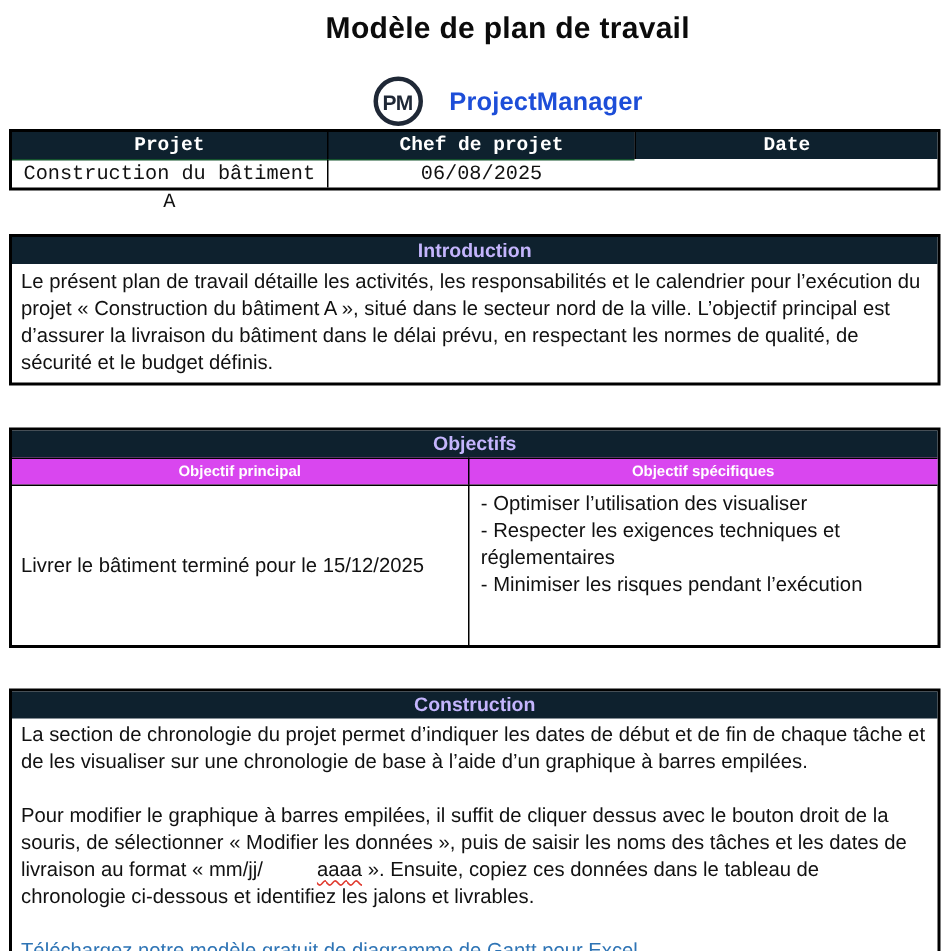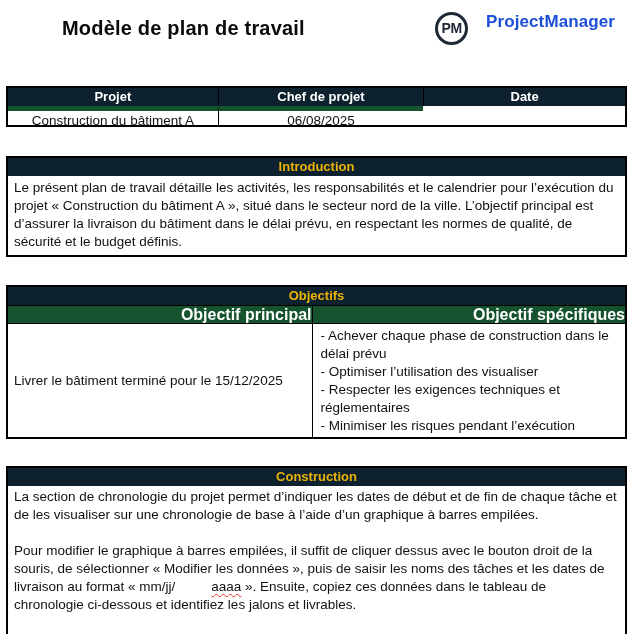--- a/index.html
+++ b/index.html
@@ -10,31 +10,33 @@
     color: #111111;
     overflow: hidden;
   }
   
   .doc-header {
     display: flex;
     align-items: center;
     justify-content: space-between;
     padding: 8px 18px 0 62px;
     height: 48px;
+    flex-direction: column;
   }
   .doc-title {
     font-size: 20px;
     font-weight: 700;
     color: #0b0b0b;
     letter-spacing: 0.2px;
   }
   .logo {
     display: flex;
-    align-items: flex-start;
+    align-items: center;
     gap: 18px;
+    margin-top: 20px;
   }
   .logo-circle {
     width: 33px; height: 33px;
     border: 3px solid #1f2836;
     border-radius: 50%;
     display: flex;
     align-items: center;
     justify-content: center;
     font-weight: 700;
     font-size: 14px;
@@ -48,65 +50,66 @@
     letter-spacing: 0.1px;
   }
   
   .section {
     margin: 0 6px;
     border: 2px solid #000000;
     background: #ffffff;
   }
   .section-header {
     background: #0e212e;
-    color: #eab308;
+    color: #c4b5fd;
     font-weight: 700;
     font-size: 13px;
     text-align: center;
     line-height: 18px;
     height: 18px;
   }
   .section-body {
     font-size: 13.5px;
     line-height: 18px;
     padding: 3px 6px 4px 6px;
   }
   
   .tbl1 { margin-top: 38px; }
   .tbl-row { display: grid; grid-template-columns: 34% 33.3% 32.7%; }
   .tbl-row > div {
     text-align: center;
     line-height: 18px;
+    font-family: Liberation Mono, monospace;
   }
   .tbl-head > div {
     background: #0e212e;
     color: #ffffff;
     font-weight: 700;
     font-size: 13px;
     height: 18px;
   }
   .tbl-body > div {
     font-size: 13.5px;
     height: 19px;
     line-height: 19px;
-    border-top: 5px solid #14532d;
+    border-top: 1px solid #14532d;
   }
   .tbl-row > div + div { border-left: 1px solid #000; }
   
   .intro { margin-top: 29px; }
   .intro .section-body { min-height: 73px; }
   
   .objectifs { margin-top: 28px; }
   .obj-grid { display: grid; grid-template-columns: 49.2% 50.8%; }
   .obj-subhead > div {
-    background: #14532d;
+    background: #d946ef;
     color: #ffffff;
     font-weight: 700;
-    font-size: 16px;
-    text-align: right;
+    font-size: 10px;
+    text-align: center;
     height: 18px;
     line-height: 18px;
     border-top: 1px solid #000;
   }
   .obj-grid > div + div { border-left: 1px solid #000; }
   .obj-content > div {
     border-top: 1px solid #000;
     font-size: 13.5px;
     line-height: 18px;
   }
@@ -167,21 +170,20 @@
 
 <div class="section objectifs">
   <div class="section-header">Objectifs</div>
   <div class="obj-grid obj-subhead">
     <div>Objectif principal</div>
     <div>Objectif spécifiques</div>
   </div>
   <div class="obj-grid obj-content">
     <div class="obj-main">Livrer le bâtiment terminé pour le 15/12/2025</div>
     <div class="obj-list">
-      <div>- Achever chaque phase de construction dans le délai prévu</div>
       <div>- Optimiser l’utilisation des visualiser</div>
       <div>- Respecter les exigences techniques et réglementaires</div>
       <div>- Minimiser les risques pendant l’exécution</div>
     </div>
   </div>
 </div>
 
 <div class="section chrono">
   <div class="section-header">Construction</div>
   <div class="section-body">

